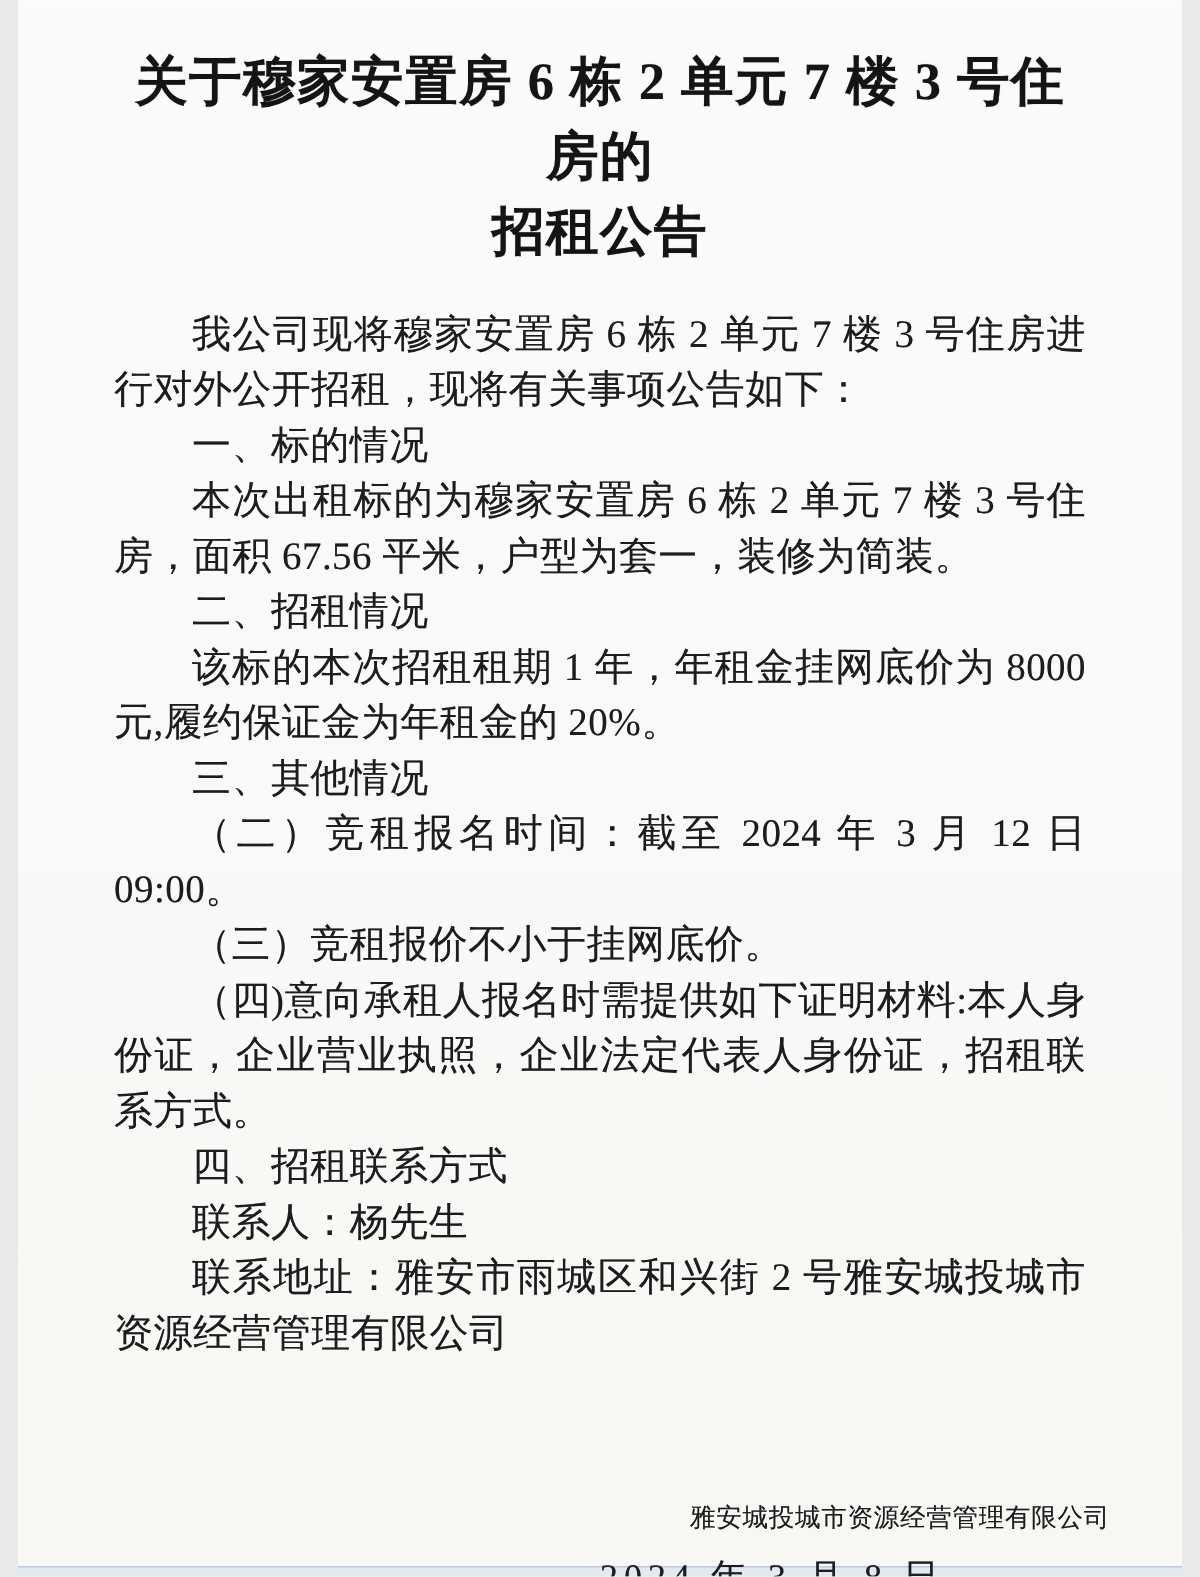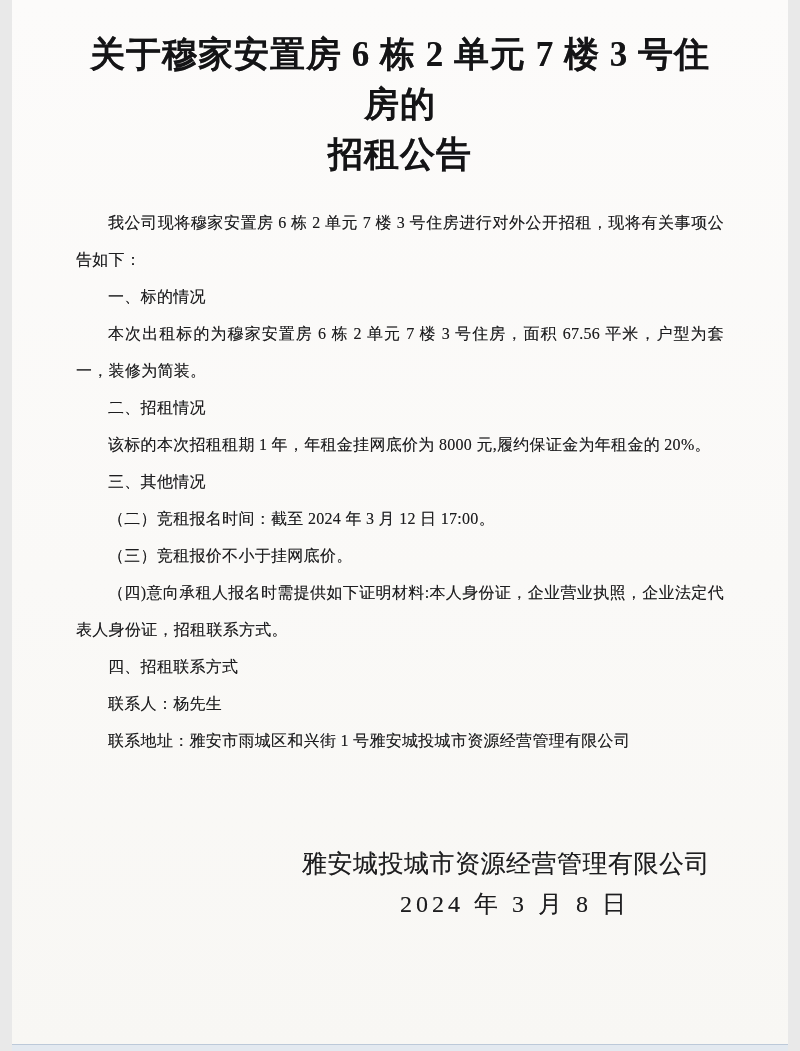--- a/index.html
+++ b/index.html
@@ -25,35 +25,35 @@
     line-height: 50px;
     color: #141416;
     letter-spacing: 1px;
     text-shadow: 0 0 0.5px rgba(0,0,0,0.5);
   }
   .doc-body {
     margin: 24px 64px 0 64px;
   }
   .doc-body p {
     margin: 0;
-    font-size: 16px;
+    font-size: 26px;
     line-height: 37px;
     text-indent: 2em;
     text-align: justify;
     letter-spacing: 0.3px;
     text-shadow: 0 0 0.4px rgba(0,0,0,0.45);
   }
   .signature {
     position: relative;
   }
   .sig-company {
     margin-top: 88px;
-    padding-right: 78px;
+    padding-right: 48px;
     text-align: right;
-    font-size: 25px;
+    font-size: 17px;
     line-height: 34px;
     letter-spacing: 0.5px;
     position: relative;
     z-index: 2;
     text-shadow: 0 0 0.4px rgba(0,0,0,0.45);
   }
   .sig-date {
     margin-top: 6px;
     padding-right: 158px;
     text-align: right;
@@ -84,26 +84,26 @@
     <span>招租公告</span>
   </h1>
 
   <div class="doc-body">
     <p>我公司现将穆家安置房 6 栋 2 单元 7 楼 3 号住房进行对外公开招租，现将有关事项公告如下：</p>
     <p>一、标的情况</p>
     <p>本次出租标的为穆家安置房 6 栋 2 单元 7 楼 3 号住房，面积 67.56 平米，户型为套一，装修为简装。</p>
     <p>二、招租情况</p>
     <p>该标的本次招租租期 1 年，年租金挂网底价为 8000 元,履约保证金为年租金的 20%。</p>
     <p>三、其他情况</p>
-    <p>（二）竞租报名时间：截至 2024 年 3 月 12 日 17:00。</p>
+    <p>（二）竞租报名时间：截至 2024 年 3 月 12 日 09:00。</p>
     <p>（三）竞租报价不小于挂网底价。</p>
     <p>（四)意向承租人报名时需提供如下证明材料:本人身份证，企业营业执照，企业法定代表人身份证，招租联系方式。</p>
     <p>四、招租联系方式</p>
     <p>联系人：杨先生</p>
-    <p>联系地址：雅安市雨城区和兴街 1 号雅安城投城市资源经营管理有限公司</p>
+    <p>联系地址：雅安市雨城区和兴街 2 号雅安城投城市资源经营管理有限公司</p>
   </div>
 
   <div class="signature">
 
     <div class="sig-company">雅安城投城市资源经营管理有限公司</div>
     <div class="sig-date">2024 年 3 月 8 日</div>
   </div>
 
   <div class="scan-strip"></div>
 </div>

